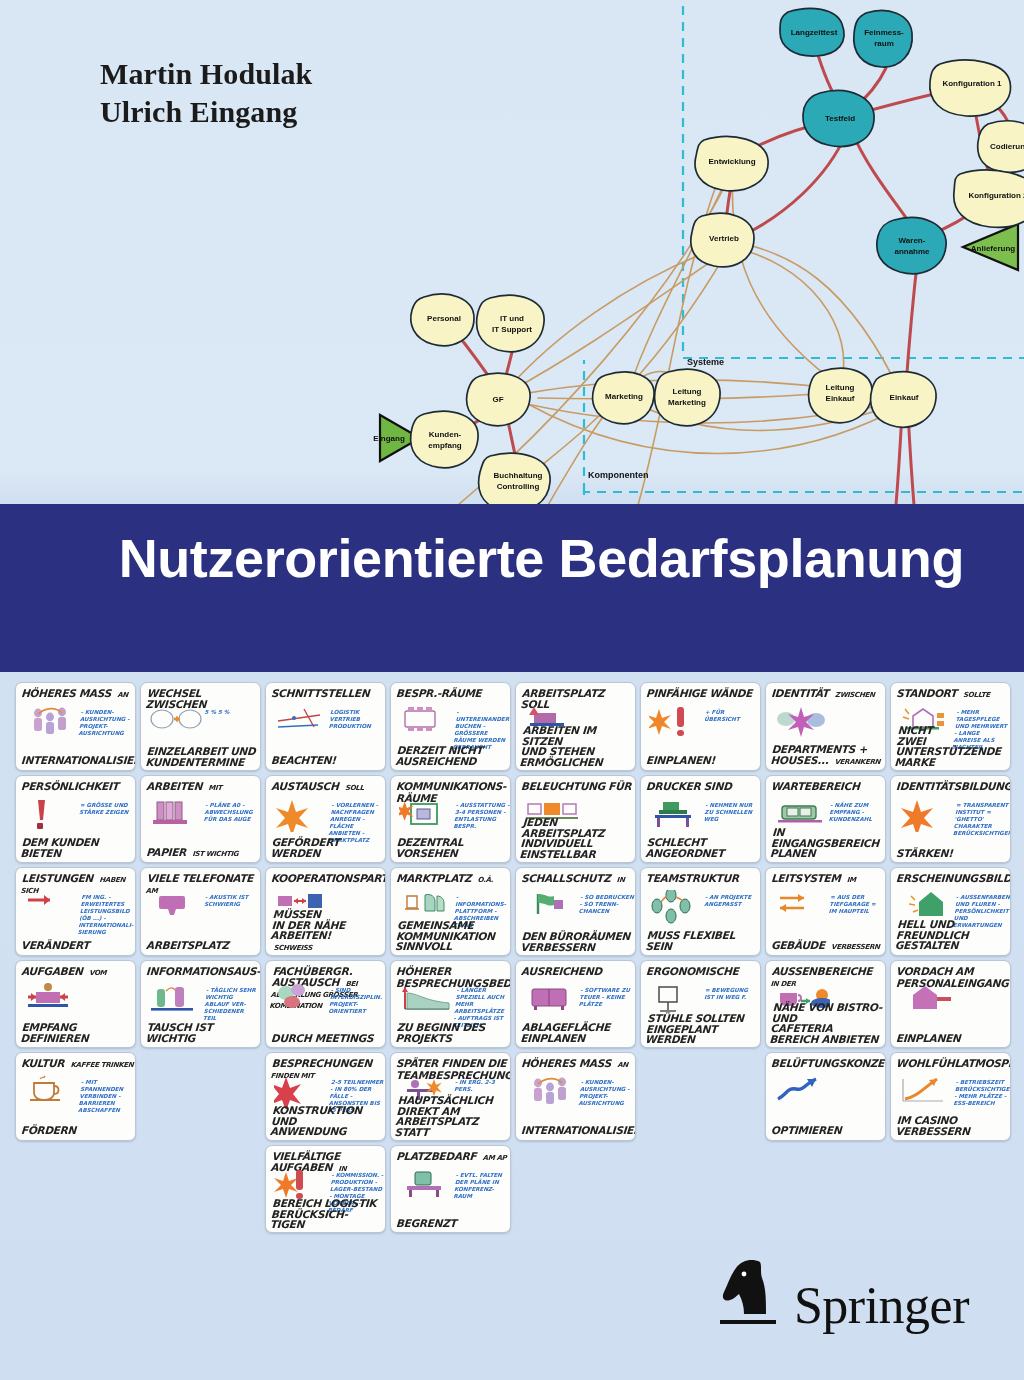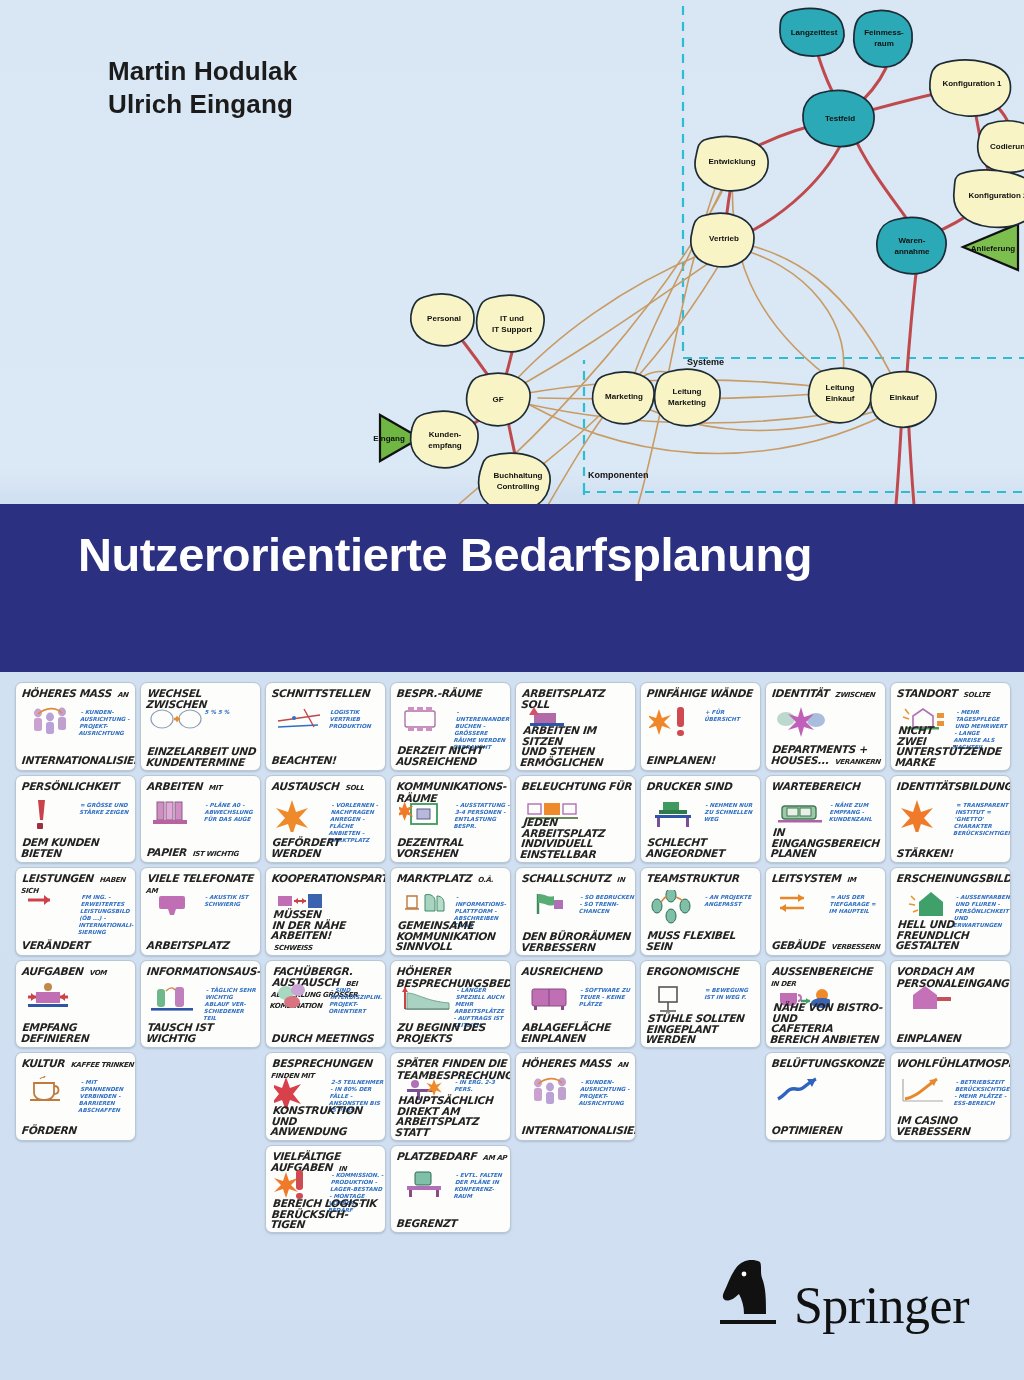--- a/index.html
+++ b/index.html
@@ -15,36 +15,38 @@
   #cover {
     position:absolute; inset:0;
     background:linear-gradient(180deg,#d9e6f4 0%, #dbe8f5 34%, #d2e1f2 36%, #cfdff1 100%);
   }
 
   
   .top-art { position:absolute; left:0; top:0; width:1024px; height:505px; overflow:hidden;margin-left:28px; }
   .top-art svg { position:absolute; left:0; top:0; }
 
   .authors {
-    position:absolute; left:80px; top:55px;
-    color:#1b1b1b; font-weight:bold; font-size:26px; line-height:1.28;
+    position:absolute; left:72px; top:55px;
+    color:#1b1b1b; font-weight:bold; font-size:30px; line-height:1.28;
     letter-spacing:0.1px;
+    font-family:Liberation Serif, serif;
   }
   .authors div { white-space:nowrap; }
 
   
   .title-band {
     position:absolute; left:0; top:504px; width:1024px; height:168px;
     background:#2b3080;
     color:#ffffff;
     padding:26px 60px 0 78px;
   }
   .title-main {
-    font-size:47px; font-weight:bold; line-height:1.06; letter-spacing:-0.4px;
+    font-size:54px; font-weight:bold; line-height:1.06; letter-spacing:-0.4px;
     white-space:nowrap;
+    text-align:right;
   }
   .title-sub {
     margin-top:16px;
     font-size:28px; font-weight:bold; letter-spacing:-0.2px; white-space:nowrap;
   }
 
   
   .grid {
     position:absolute; left:13px; top:680px;
     width:1000px;

